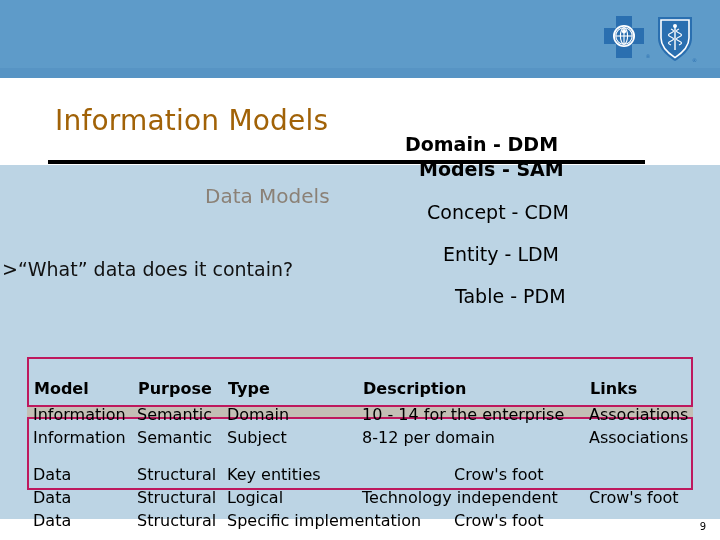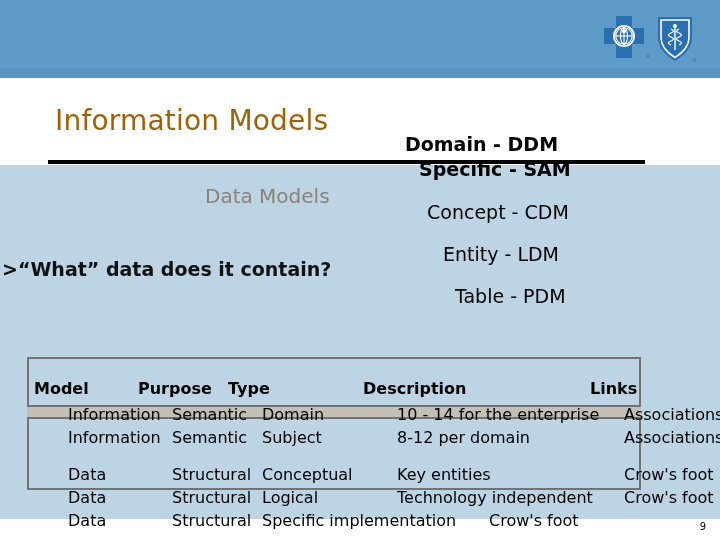--- a/index.html
+++ b/index.html
@@ -90,21 +90,20 @@
     font-size: 20px;
     color: #8b8176;
     white-space: nowrap;
   }
   #bullet-what {
     position: absolute;
     left: 2px; top: 258px;
     font-size: 19px;
     color: #111111;
     white-space: nowrap;
-    font-weight: bold;
   }
 
   
   .right-line {
     position: absolute;
     font-size: 19px;
     color: #000000;
     white-space: nowrap;
     margin-top: 24px;
   }
@@ -128,21 +127,21 @@
   }
   #right-table    {
     left: 455px; top: 272px;
     transform: translateY(-50%);
   }
 
   
   #model-table {
     position: absolute;
     left: 27px; top: 333px;
-    width: 614px;
+    width: 666px;
   }
   .trow {
     display: flex;
     align-items: baseline;
     height: 23px;
     font-size: 16px;
     color: #000000;
     line-height: 23px;
   }
   .trow.header {
@@ -152,23 +151,22 @@
   }
   .c-model { width: 108px; flex: 0 0 108px; padding-left: 4px; box-sizing: border-box; }
   .c-purpose { width: 90px; flex: 0 0 90px; }
   .c-type { width: 135px; flex: 0 0 135px; }
   .c-desc { width: 227px; flex: 0 0 227px; margin-top: 44px; }
   .c-links { width: 100px; flex: 0 0 100px; margin-top: 20px; }
 
   #table-header-row { padding-left: 3px; }
 
   .group-box {
-    border: 2px solid #737373;
+    border: 2px solid #be185d;
     background: #bcd4e4;
-    padding-left: 35px;
   }
   #group-separator {
     height: 10px;
     background: #c3bfb5;
   }
 
   
 </style>
 </head>
 <body>
@@ -211,21 +209,21 @@
 
 <div id="title-information-models">Information Models</div>
 
 <div id="title-rule"></div>
 
 <div id="title-data-models">Data Models</div>
 
 <div id="bullet-what">&gt;“What” data does it contain?</div>
 
 <div class="right-line" id="right-domain">Domain - DDM</div>
-<div class="right-line" id="right-subject">Specific - SAM</div>
+<div class="right-line" id="right-subject">Models - SAM</div>
 <div class="right-line" id="right-concept">Concept - CDM</div>
 <div class="right-line" id="right-entity">Entity - LDM</div>
 <div class="right-line" id="right-table">Table - PDM</div>
 
 <div id="model-table">
 
   <div class="trow header" id="table-header-row">
     <div class="c-model">Model</div>
     <div class="c-purpose">Purpose</div>
     <div class="c-type">Type</div>
@@ -249,21 +247,20 @@
       <div class="c-links">Associations</div>
     </div>
   </div>
 
   <div id="group-separator"></div>
 
   <div class="group-box">
     <div class="trow">
       <div class="c-model">Data</div>
       <div class="c-purpose">Structural</div>
-      <div class="c-type">Conceptual</div>
       <div class="c-desc">Key entities</div>
       <div class="c-links">Crow's foot</div>
     </div>
     <div class="trow">
       <div class="c-model">Data</div>
       <div class="c-purpose">Structural</div>
       <div class="c-type">Logical</div>
       <div class="c-desc">Technology independent</div>
       <div class="c-links">Crow's foot</div>
     </div>

